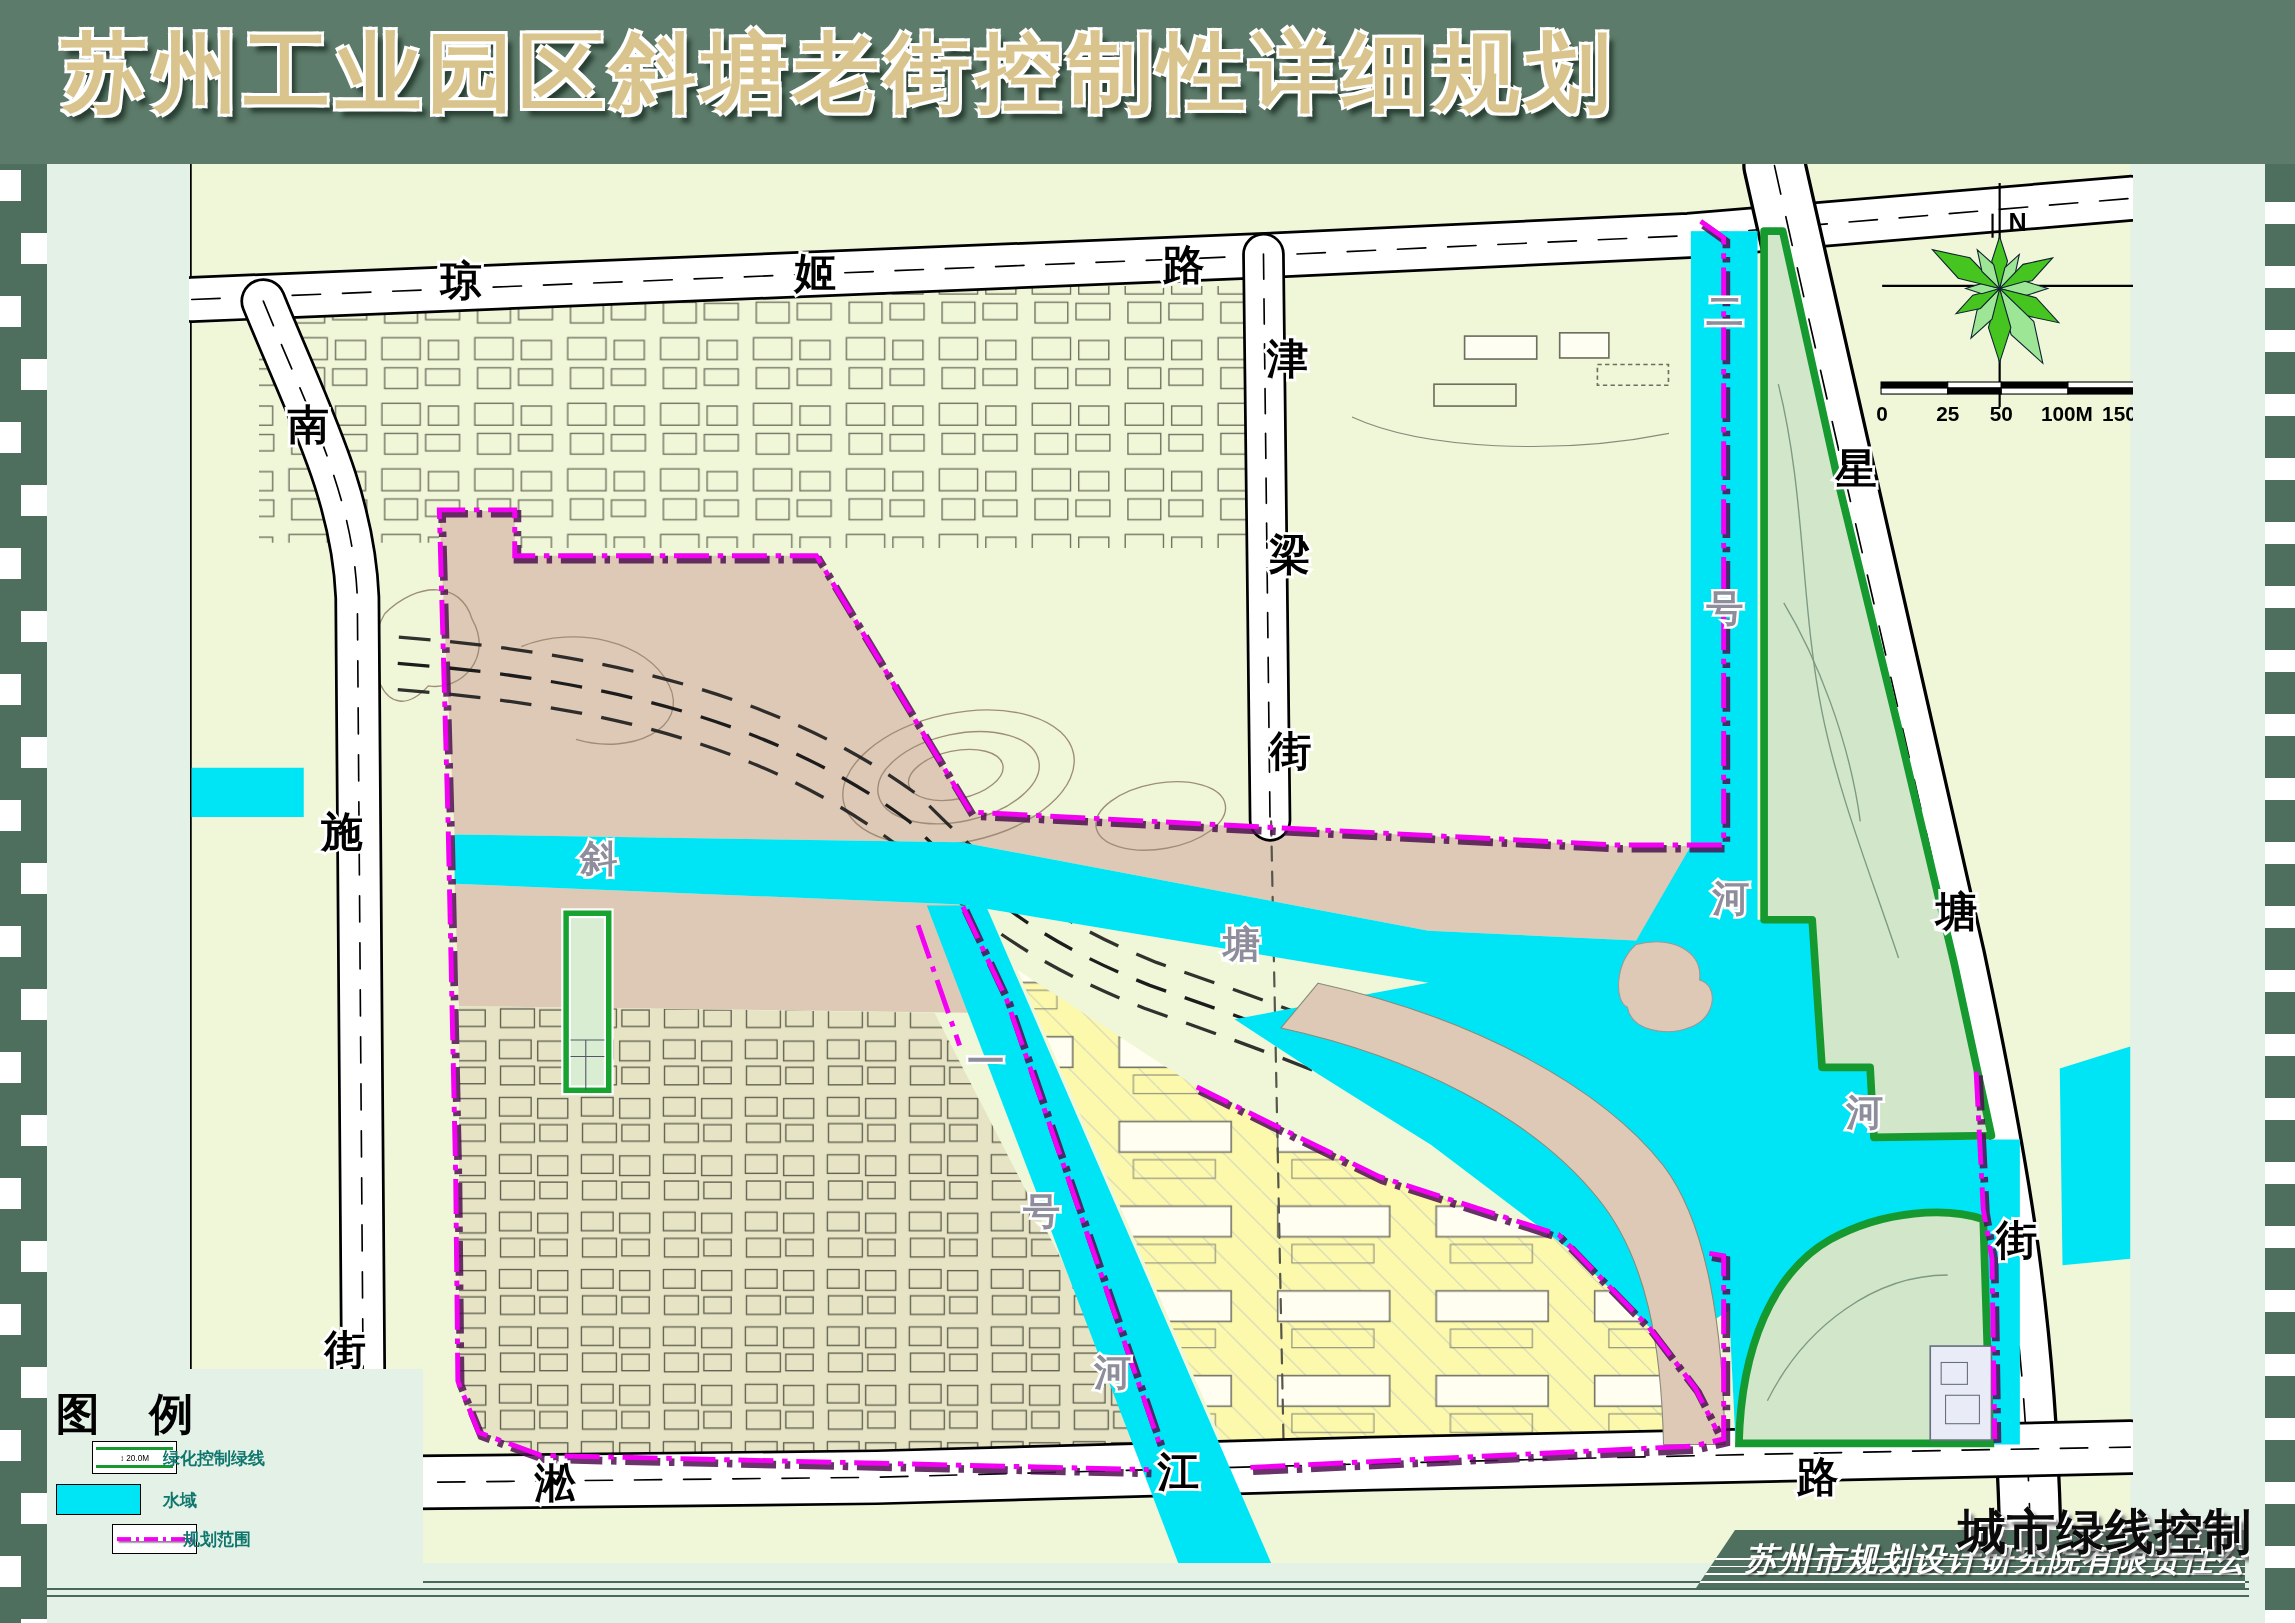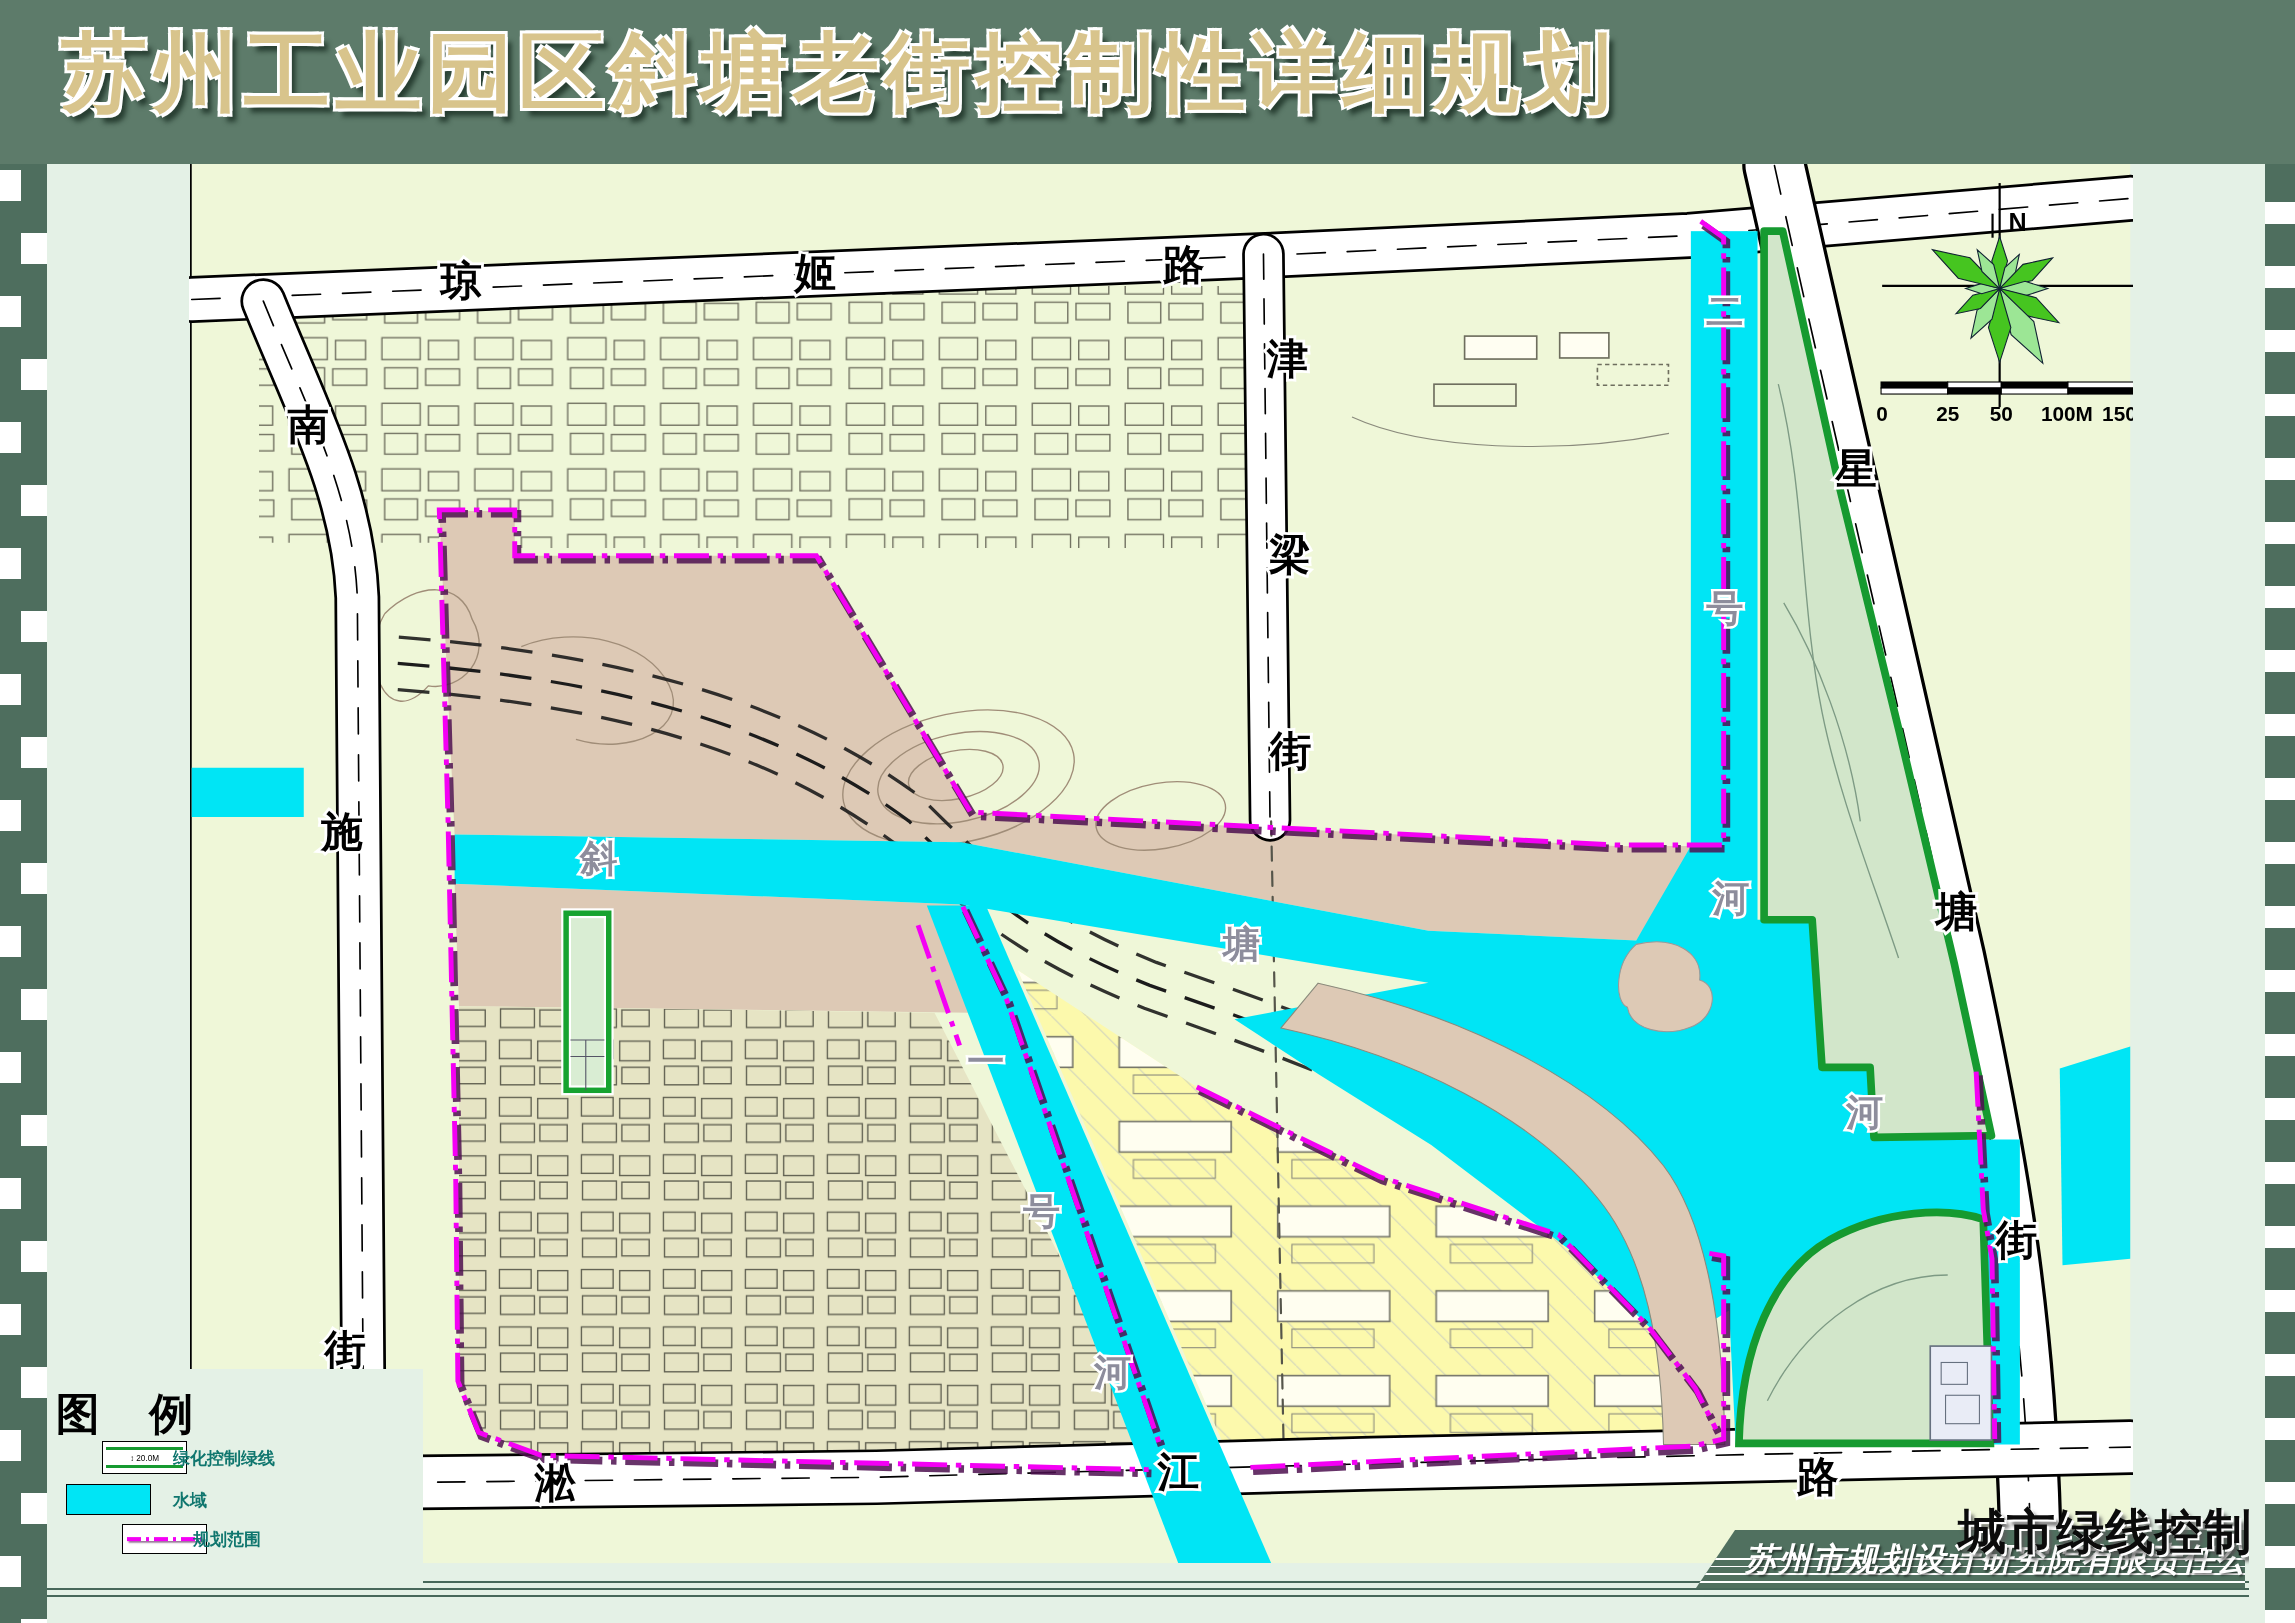--- a/index.html
+++ b/index.html
@@ -22,21 +22,21 @@
   .strip.right{right:0;background:
       repeating-linear-gradient(180deg,#ffffff 0 22px,#4e6e5e 22px 64px);}
   .strip.right::before{content:"";position:absolute;left:0;top:0;bottom:0;width:16.4px;background:#e4f1e6;}
   
   .map-plate{position:absolute;left:190px;top:162px;width:1939px;height:1399px;
       background:#eff7d8;border:2.7px solid #000;box-sizing:border-box;z-index:5;}
   .map-plate svg{position:absolute;left:-2.7px;top:-2.7px;}
   
   .legend{position:absolute;left:46px;top:1369px;width:377px;height:219px;background:#e4f1e6;z-index:15;}
   .legend .lg-title{position:absolute;left:9.8px;top:16.4px;font-size:44px;font-weight:bold;color:#000000;letter-spacing:18.6px;}
-  .lg-item{position:absolute;left:20px;width:361px;height:33px;padding-left:36px;}
+  .lg-item{position:absolute;left:10px;width:361px;height:33px;padding-left:36px;}
   .lg-sym{position:absolute;left:0;top:0;width:85px;height:100%;background:#fff;border:1.6px solid #000;box-sizing:border-box;}
   .lg-label{position:absolute;left:107px;top:50%;transform:translateY(-50%);font-size:17px;font-weight:bold;color:#0f766e;white-space:nowrap;}
   .sym-green{position:relative;}
   .sym-green .gl{position:absolute;left:3.3px;right:3.3px;height:2.7px;background:#169a30;}
   .sym-green .gl.t{top:4.9px}.sym-green .gl.b{bottom:4.9px}
   .sym-green .dim{position:absolute;left:50%;top:50%;transform:translate(-50%,-50%);font-size:8.2px;color:#000;white-space:nowrap;}
   .sym-water{background:#00e5f5 !important;}
   .sym-bound{position:relative;}
   .sym-bound .ml{position:absolute;left:4.4px;right:4.4px;top:50%;height:3.8px;transform:translateY(-50%);
       background:repeating-linear-gradient(90deg,#f400f4 0 14px,transparent 14px 18.6px,#f400f4 18.6px 22.4px,transparent 22.4px 27px);

